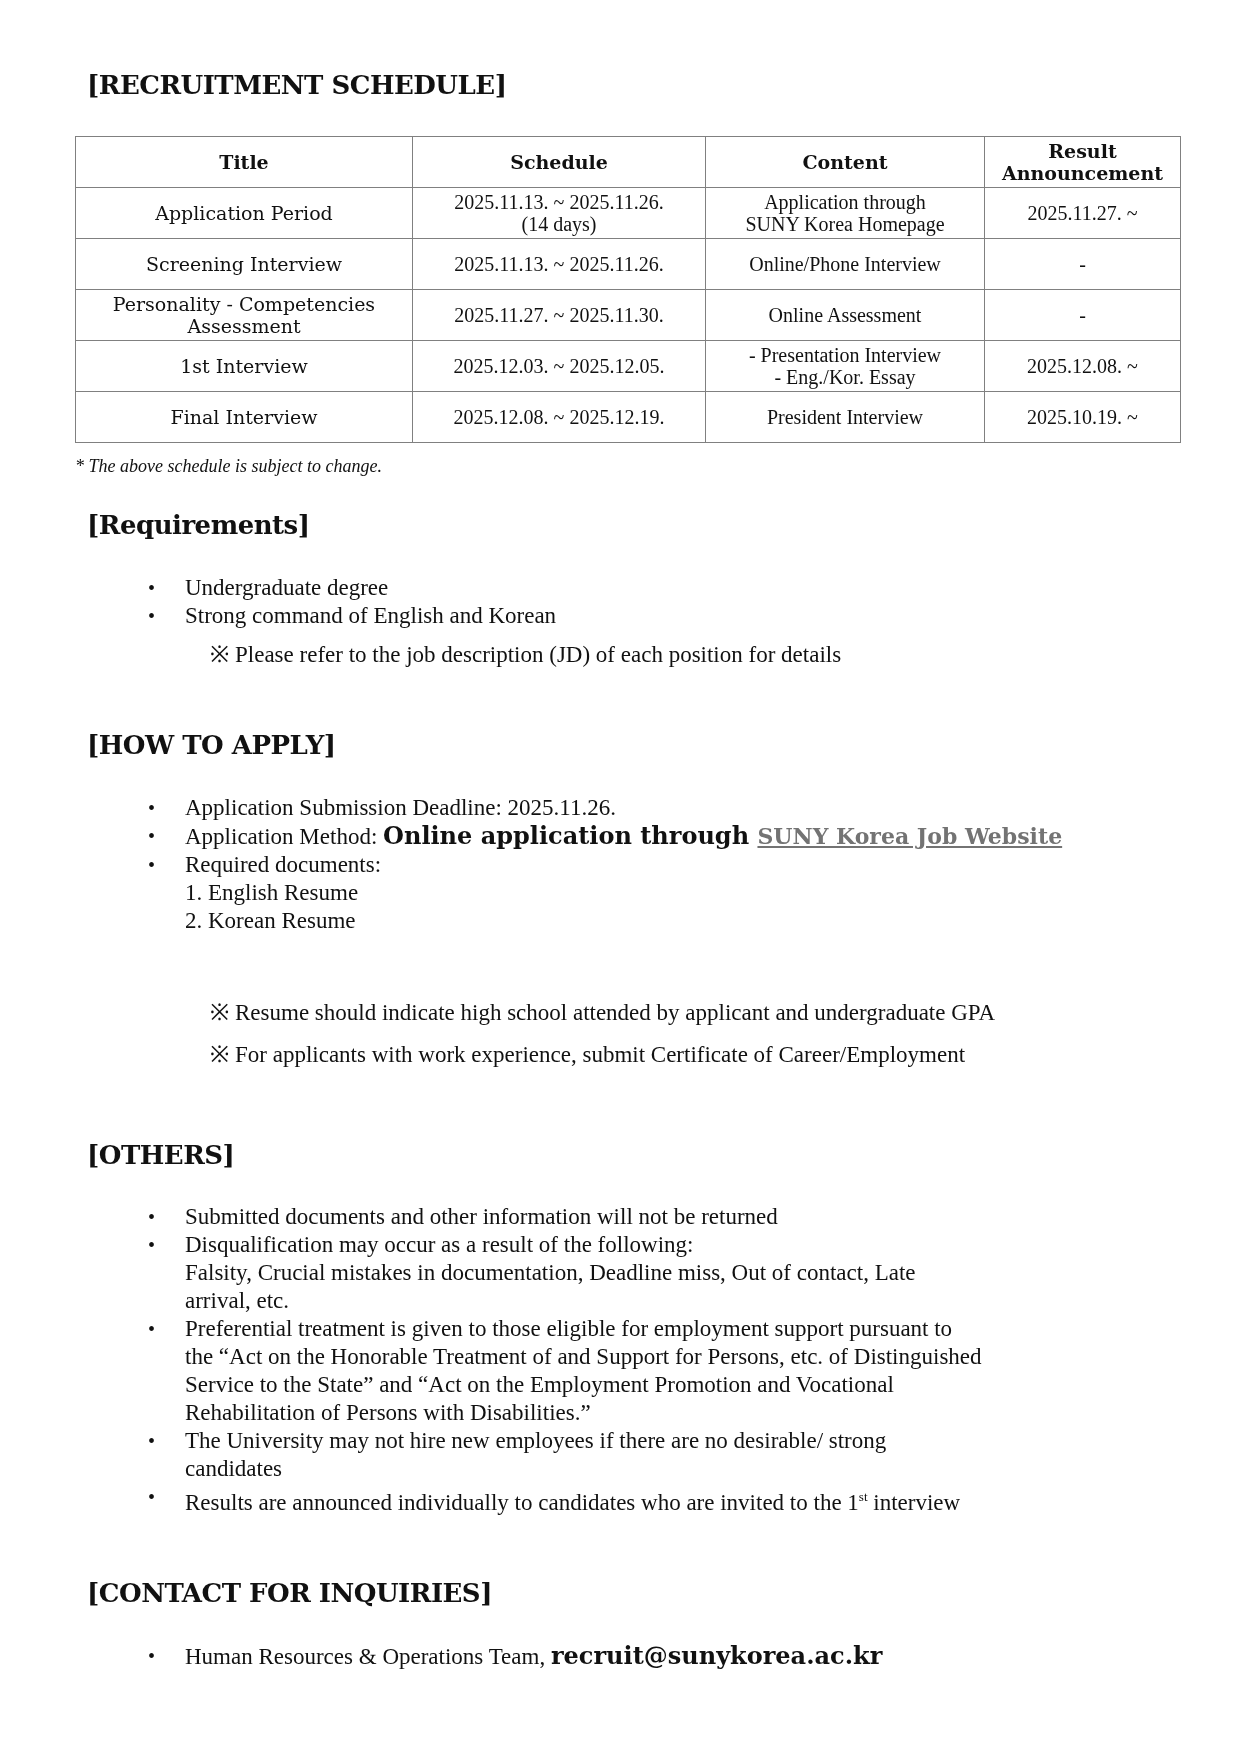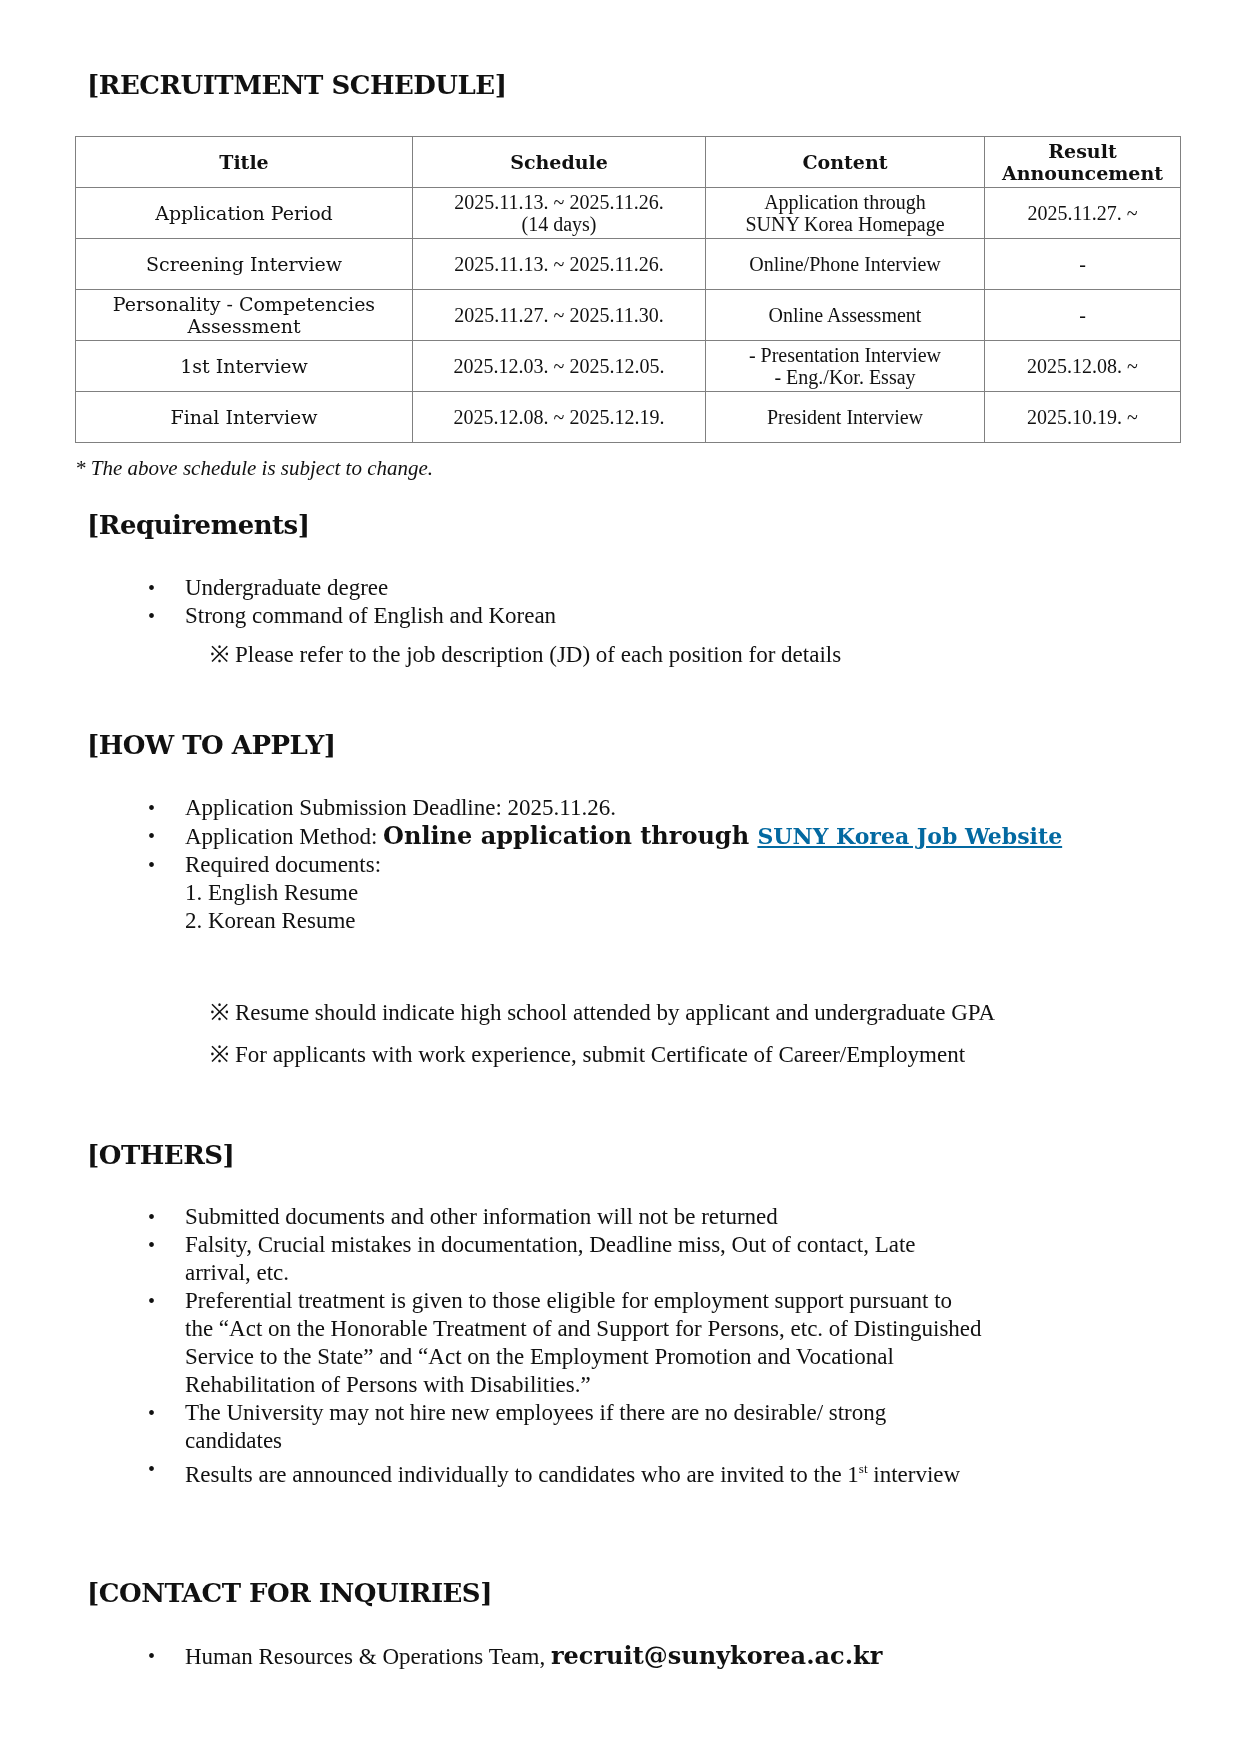--- a/index.html
+++ b/index.html
@@ -21,21 +21,21 @@
     }
     table.sched th, table.sched td {
       border: 1.5px solid #808080; text-align: center; vertical-align: middle;
       height: 50px; padding: 0 4px; font-size: 18px; line-height: 22px;
     }
     table.sched th { font-weight: bold; font-size: 19px; }
     table.sched td.title { font-weight: normal; font-size: 19px; }
     table.sched td.body { font-family: "Liberation Serif", serif; font-size: 20px; margin-left: 24px; }
     .note-italic {
       position: absolute; left: 0; top: 456px; font-style: italic;
-      font-family: "Liberation Serif", serif; font-size: 21px;
+      font-family: "Liberation Serif", serif; font-size: 18px;
     }
     ul.blist {
       position: absolute; left: 60px; margin: 0; padding: 0 0 0 50px;
       font-family: "Liberation Serif", serif; font-size: 23px; line-height: 28px;
       list-style: none;
     }
     ul.blist li { position: relative; }
     ul.blist li .bullet {
       position: absolute; left: -37px; top: 0; font-size: 20px;
     }
@@ -156,34 +156,35 @@
   <h2 class="section" style="top:510px;">[Requirements]</h2>
   <ul class="blist" style="top:574px;">
     <li><span class="bullet">•</span><span>Undergraduate degree</span></li>
     <li><span class="bullet">•</span><span>Strong command of English and Korean</span></li>
   </ul>
   <div class="refmark" style="top:637px;">※  Please refer to the job description (JD) of each position for details</div>
 
   <h2 class="section" style="top:730px;">[HOW TO APPLY]</h2>
   <ul class="blist" style="top:794px;">
     <li><span class="bullet">•</span><span>Application Submission Deadline: 2025.11.26.</span></li>
-    <li><span class="bullet">•</span><span>Application Method: </span><b class="bold">Online application through </b><a class="link" href="#" style="color: #0369a1;">SUNY Korea Job Website </a></li>
+    <li><span class="bullet">•</span><span>Application Method: </span><b class="bold">Online application through </b><a class="link" href="#" style="color: #737373;">SUNY Korea Job Website </a></li>
     <li><span class="bullet">•</span><span>Required documents:</span>
       <span class="subline">1. English Resume</span>
       <span class="subline">2. Korean Resume</span>
     </li>
   </ul>
   <div class="refmark" style="top:995px;">※  Resume should indicate high school attended by applicant and undergraduate GPA</div>
   <div class="refmark" style="top:1037px;">※  For applicants with work experience, submit Certificate of Career/Employment</div>
 
   <h2 class="section" style="top:1140px;">[OTHERS]</h2>
   <ul class="blist" style="top:1203px;" id="others-list">
     <li><span class="bullet">•</span><span>Submitted documents and other information will not be returned</span></li>
     <li>
         <span class="bullet">•</span>
+      <span class="subline">Disqualification may occur as a result of the following:</span>
       <span class="subline">Falsity, Crucial mistakes in documentation, Deadline miss, Out of contact, Late</span>
       <span class="subline">arrival, etc.</span>
     </li>
     <li>
         <span class="bullet">•</span>
       <span class="subline">Preferential treatment is given to those eligible for employment support pursuant to</span>
       <span class="subline">the “Act on the Honorable Treatment of and Support for Persons, etc. of Distinguished</span>
       <span class="subline">Service to the State” and “Act on the Employment Promotion and Vocational</span>
       <span class="subline">Rehabilitation of Persons with Disabilities.”</span>
     </li>

